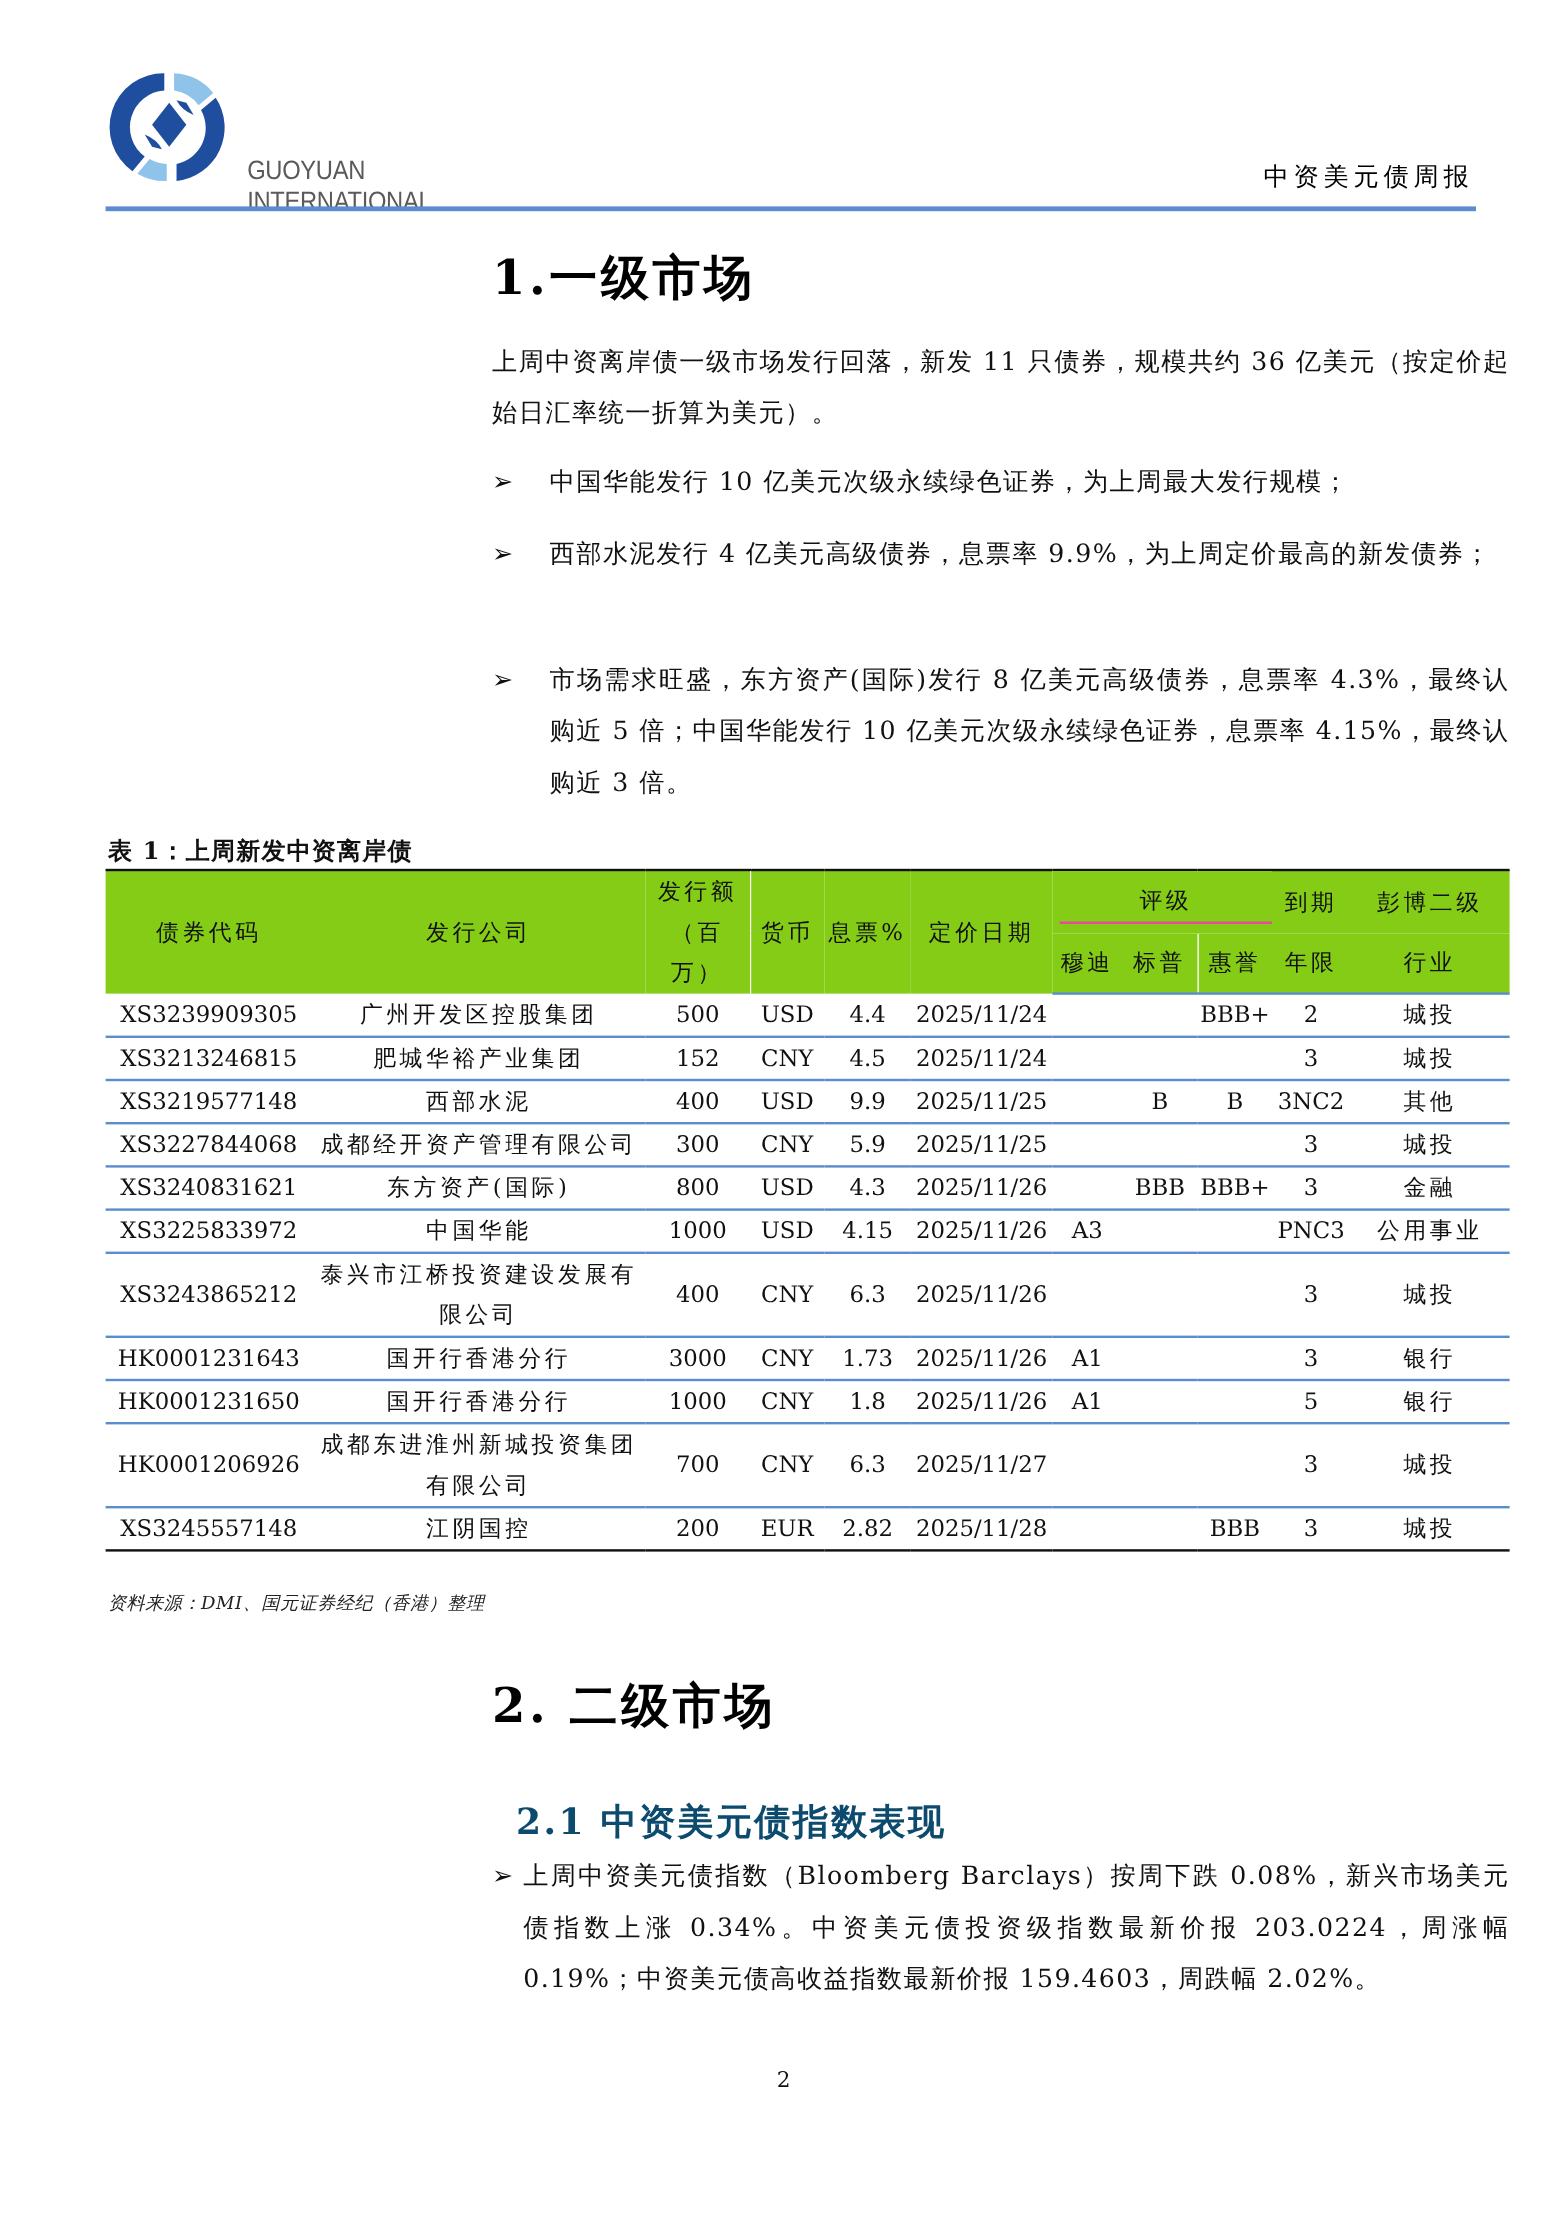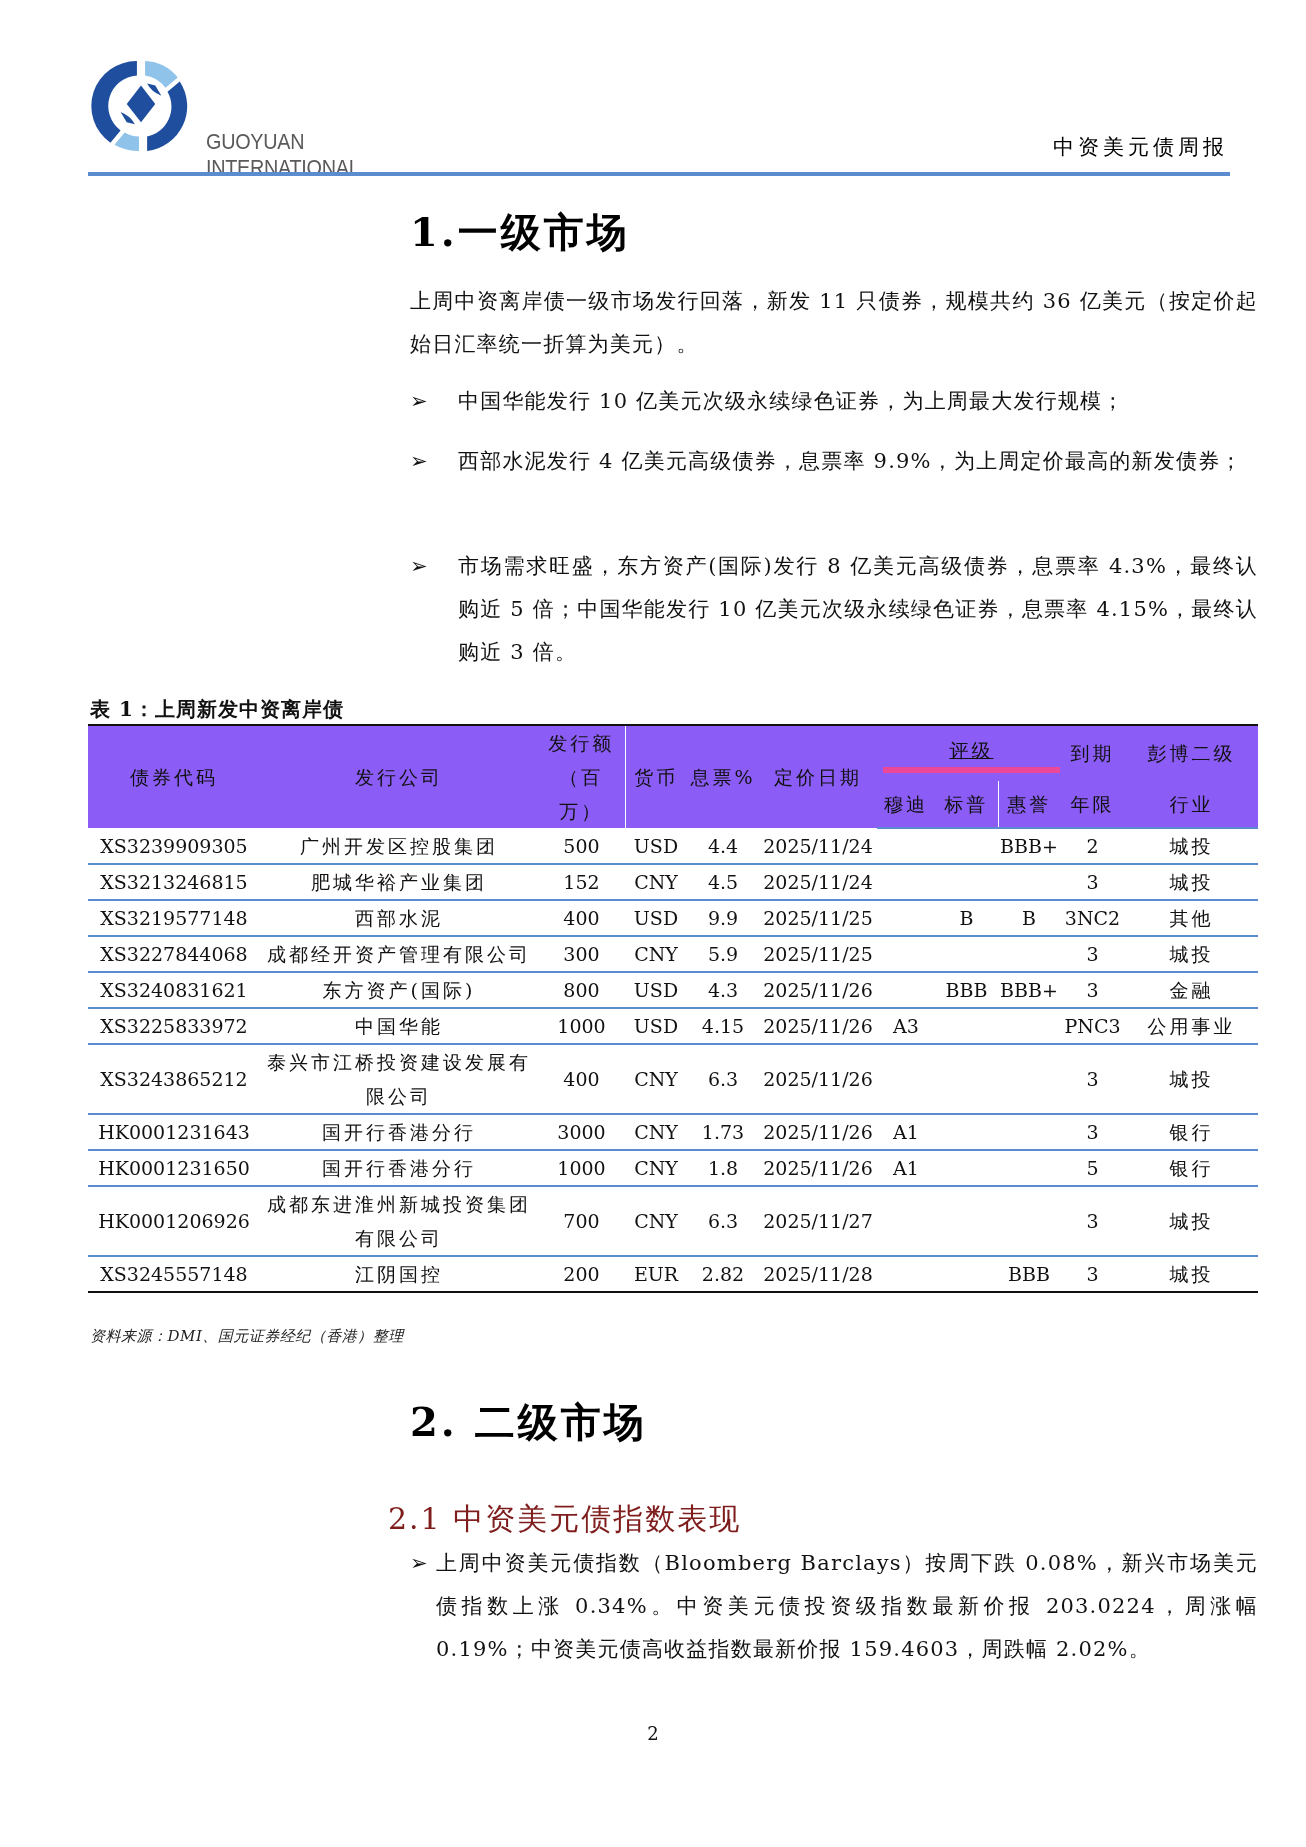--- a/index.html
+++ b/index.html
@@ -12,43 +12,43 @@
   .logo-mark { position:absolute; left:0; top:0; width:102px; height:102px; }
   .logo-cn { position:absolute; left:116px; top:6px; font-family:"DejaVu Sans","Liberation Sans",sans-serif;
              font-size:50px; font-weight:bold; color:#5a5a5a; letter-spacing:2px; line-height:60px; }
   .logo-en { position:absolute; left:116px; top:74px; font-family:"Liberation Sans","DejaVu Sans",sans-serif;
              font-size:22px; color:#5a5a5a; letter-spacing:-0.3px; line-height:26px; transform:scaleX(0.9); transform-origin:left; }
   .report-name { right:78px; top:133px; font-size:21px; letter-spacing:4px; color:#000000; }
   .header-rule { left:88px; top:172px; width:1142px; height:4px; background:#5b8ccf; }
 
   
   .h1 { left:410px; top:206px; font-size:40px; font-weight:bold; color:#000000; letter-spacing:3px; line-height:52px; }
-  .h2 { left:388px; top:1499px; font-size:30px; font-weight:normal; color:#7f1d1d; letter-spacing:2px; line-height:40px; }
+  .h2 { left:430px; top:1499px; font-size:30px; font-weight:bold; color:#0c4a6e; letter-spacing:2px; line-height:40px; }
 
   
   .para { left:410px; width:848px; font-size:21px; line-height:43px; letter-spacing:1.2px; text-align:justify; }
   .bullet { left:410px; width:848px; font-size:21px; line-height:43px; letter-spacing:1.2px; }
   .bullet .mark { position:absolute; left:0; top:0; width:30px; }
   .bullet .txt { margin-left:48px; display:block; text-align:justify; }
   .bullet2 .mark { position:absolute; left:0; top:0; }
   .bullet2 .txt { margin-left:26px; display:block; text-align:justify; }
 
   
   .caption { left:90px; top:696px; font-size:20px; font-weight:bold; letter-spacing:1px;text-align:right; }
   table.bonds { position:absolute; left:88px; top:724px; width:1170px; border-collapse:collapse;
                 font-size:19px; table-layout:fixed; }
-  table.bonds th { background:#8b5cf6; font-weight:normal; letter-spacing:3px; padding:0; line-height:34px; color:#111; }
+  table.bonds th { background:#84cc16; font-weight:normal; letter-spacing:3px; padding:0; line-height:34px; color:#111; }
   table.bonds td { text-align:center; padding:0; line-height:34px; border-bottom:2px solid #5b8ccf; white-space:nowrap; }
   table.bonds td.wrap { white-space:normal; line-height:34px; letter-spacing:3px; }
   table.bonds thead tr:first-child th { border-top:2px solid #111; }
   table.bonds thead tr:last-child th { border-bottom:2px solid #5b8ccf; }
   table.bonds tbody tr:last-child td { border-bottom:2px solid #111; }
   th.vline { border-right:1.5px solid #ffffff; }
   th.rate-group { position:relative; }
-  th.rate-group span.lbl { display:block; border-bottom:6px solid #ec4899; margin:0 0 0 6px;text-decoration:underline; }
+  th.rate-group span.lbl { display:block; border-bottom:2px solid #ec4899; margin:0 0 0 6px; }
   td.cn { letter-spacing:3px; }
 
   .source { left:90px; top:1327px; font-size:15px; font-style:italic; color:#222; letter-spacing:0.5px; }
 
   .page-num { left:0; width:1306px; top:1723px; text-align:center; font-size:18px; }
 </style>
 </head>
 <body>
 
 <div class="abs logo">

